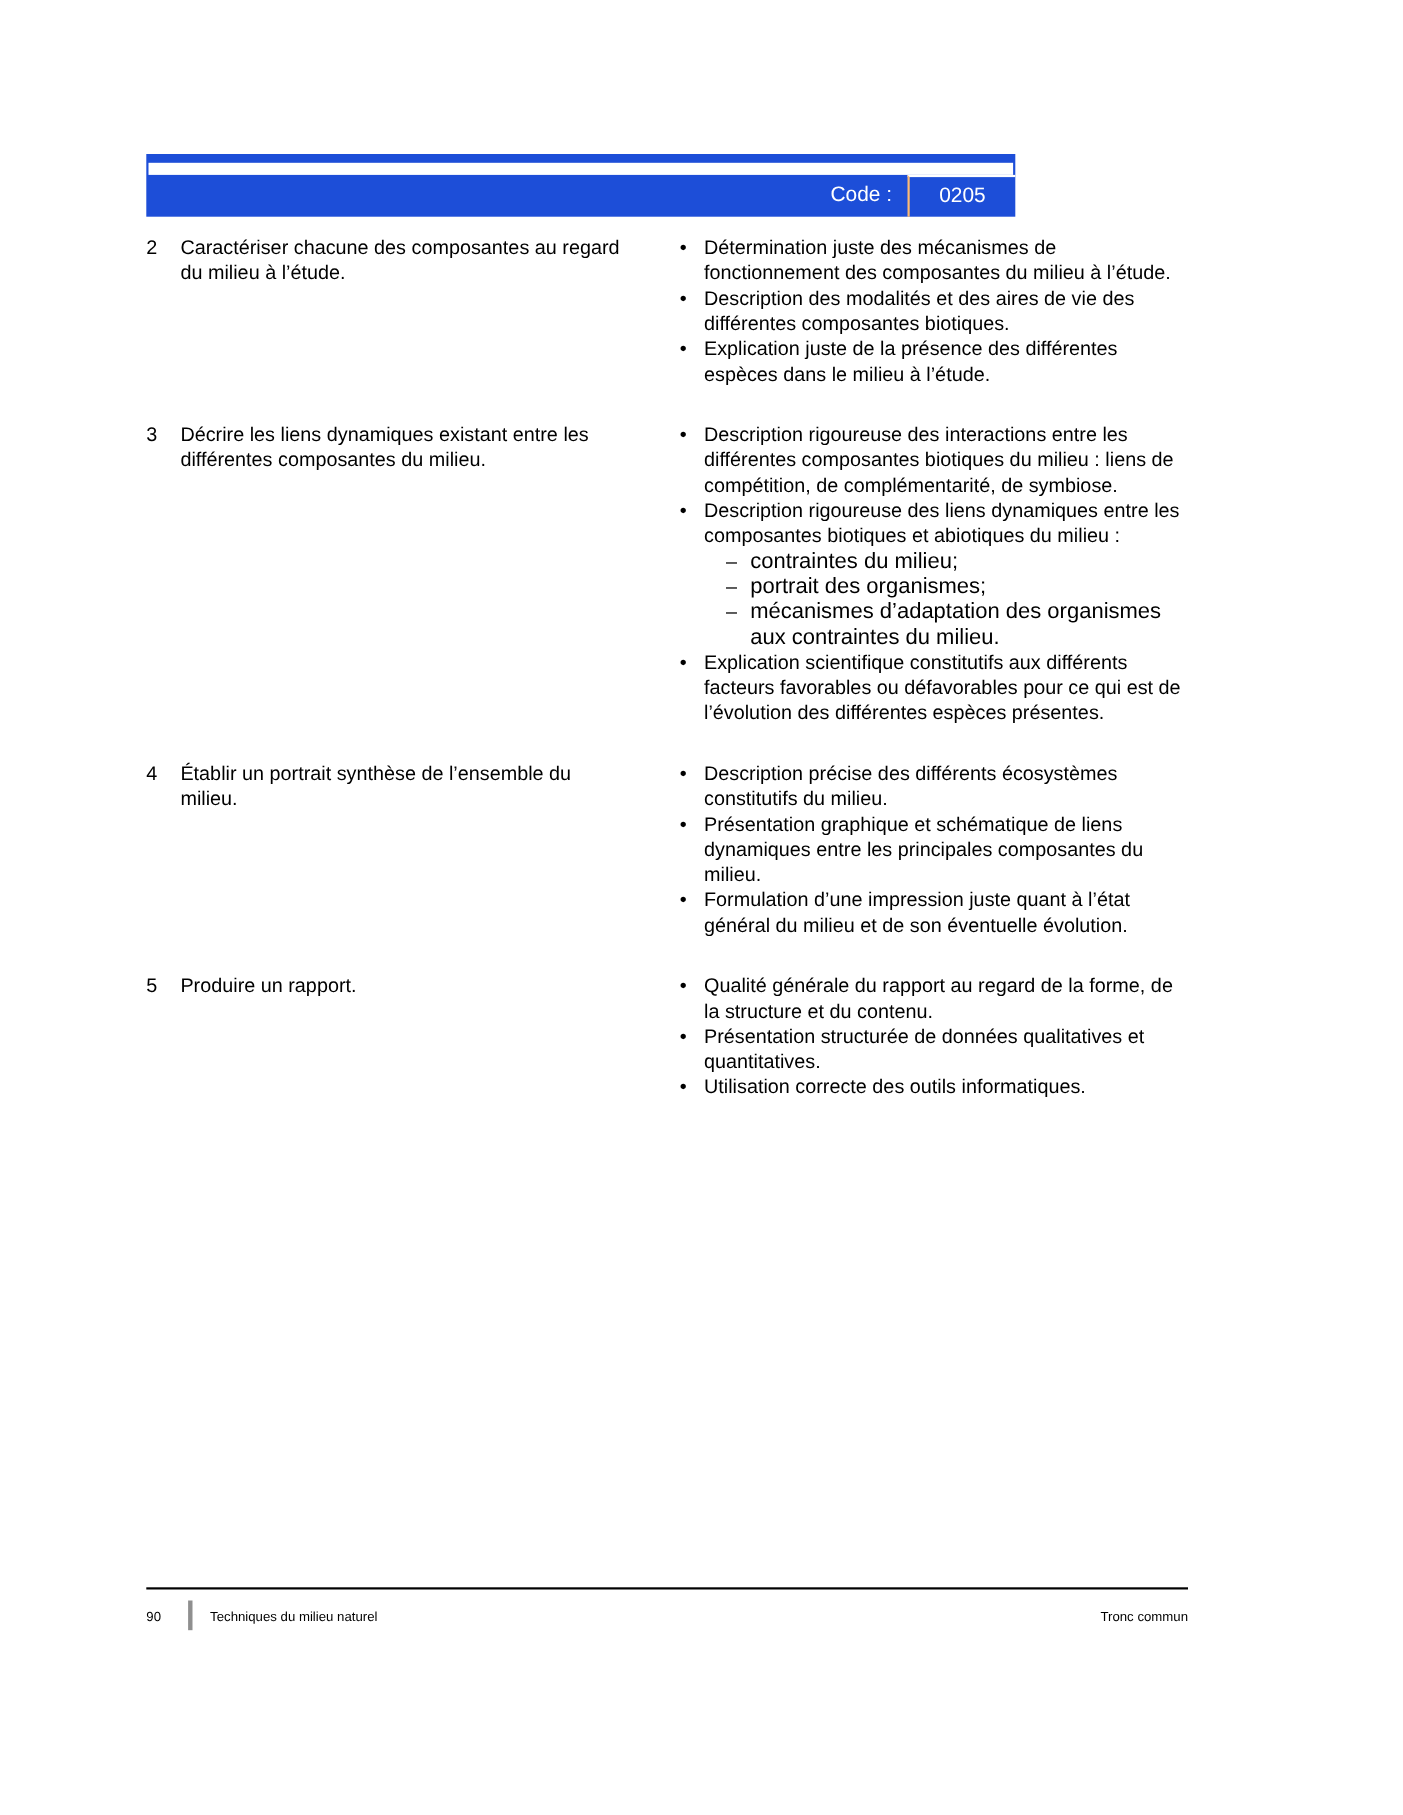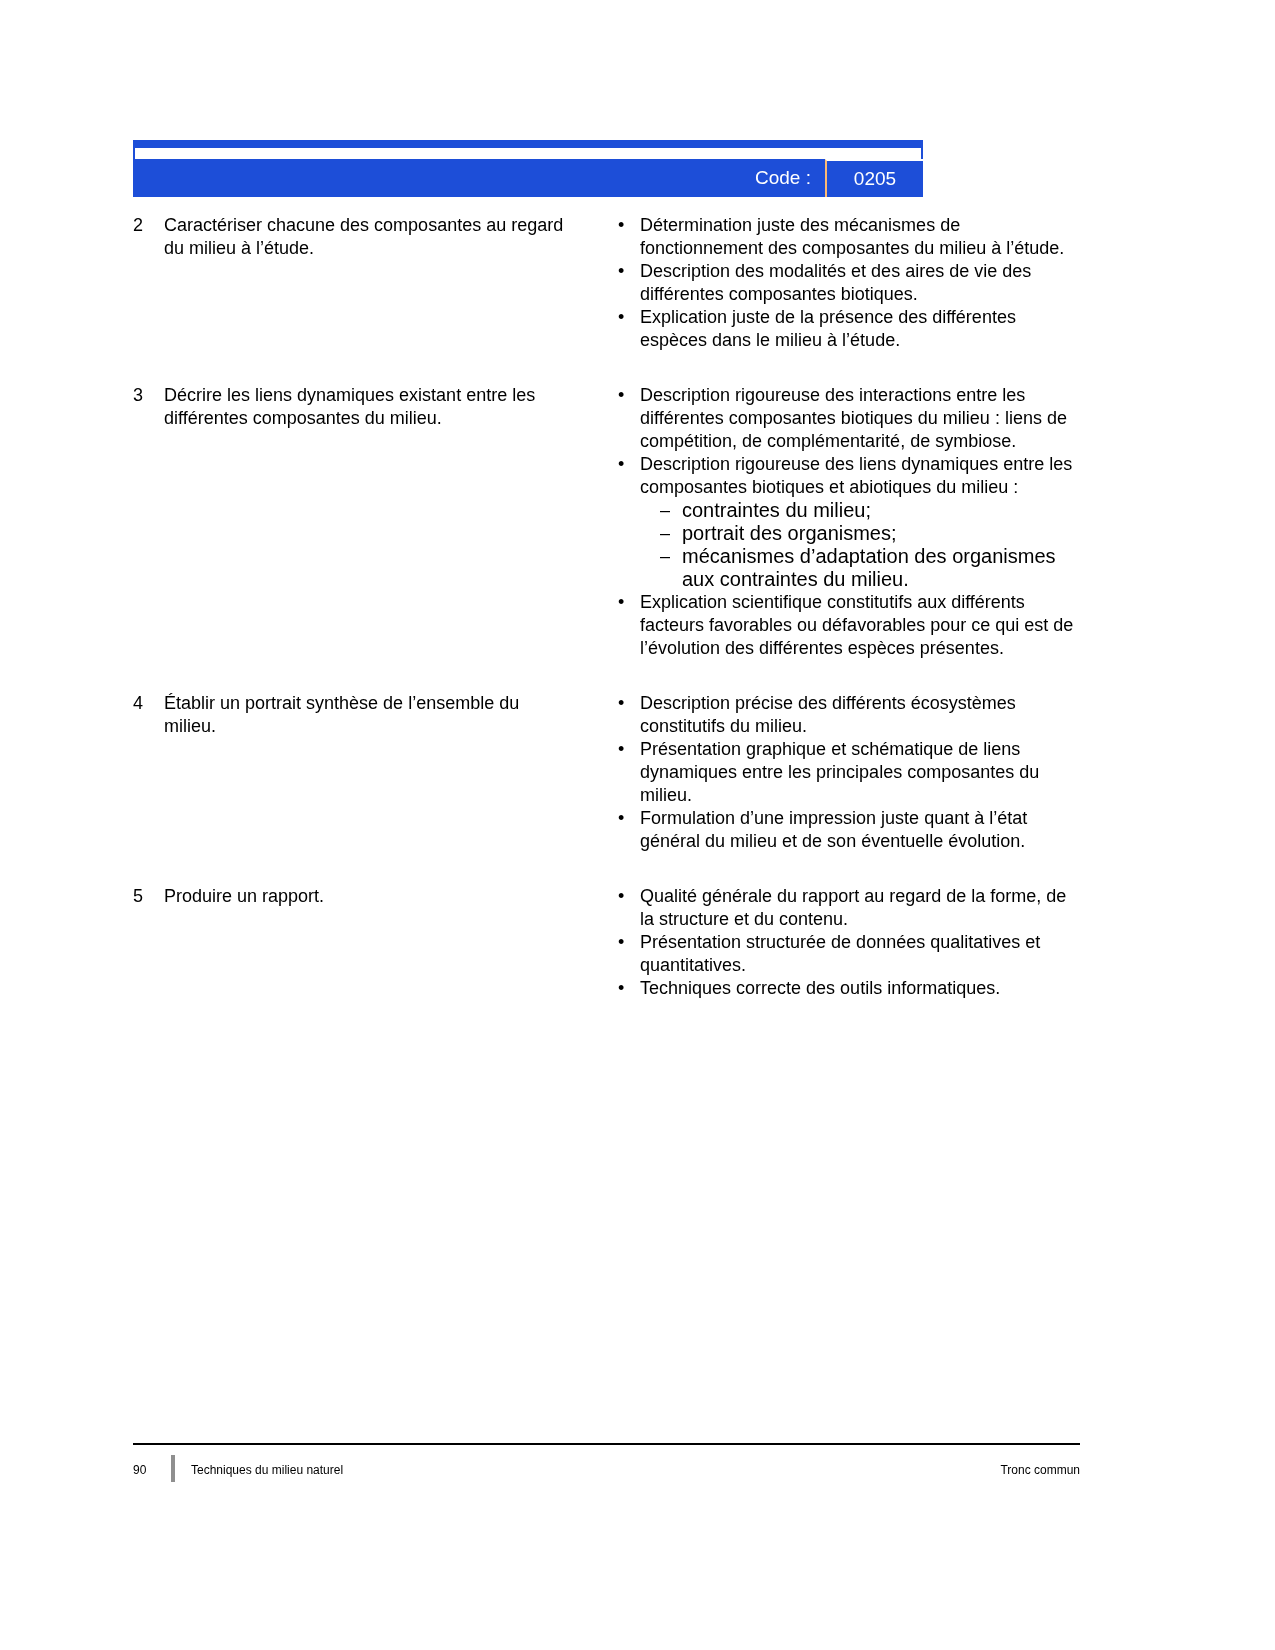--- a/index.html
+++ b/index.html
@@ -266,21 +266,21 @@
           </div>
           <div class="crit">
             <span class="bullet">•</span>
             <div class="crit-body">
               <div class="crit-text">Présentation structurée de données qualitatives et quantitatives.</div>
             </div>
           </div>
           <div class="crit">
             <span class="bullet">•</span>
             <div class="crit-body">
-              <div class="crit-text">Techniques correcte des outils informatiques.</div>
+              <div class="crit-text">Utilisation correcte des outils informatiques.</div>
             </div>
           </div>
         </div>
       </div>
     </div>
 
   <div class="footer-rule"></div>
   <div class="footer">
     <div class="footer-left">
       <span class="page-num">90</span>

